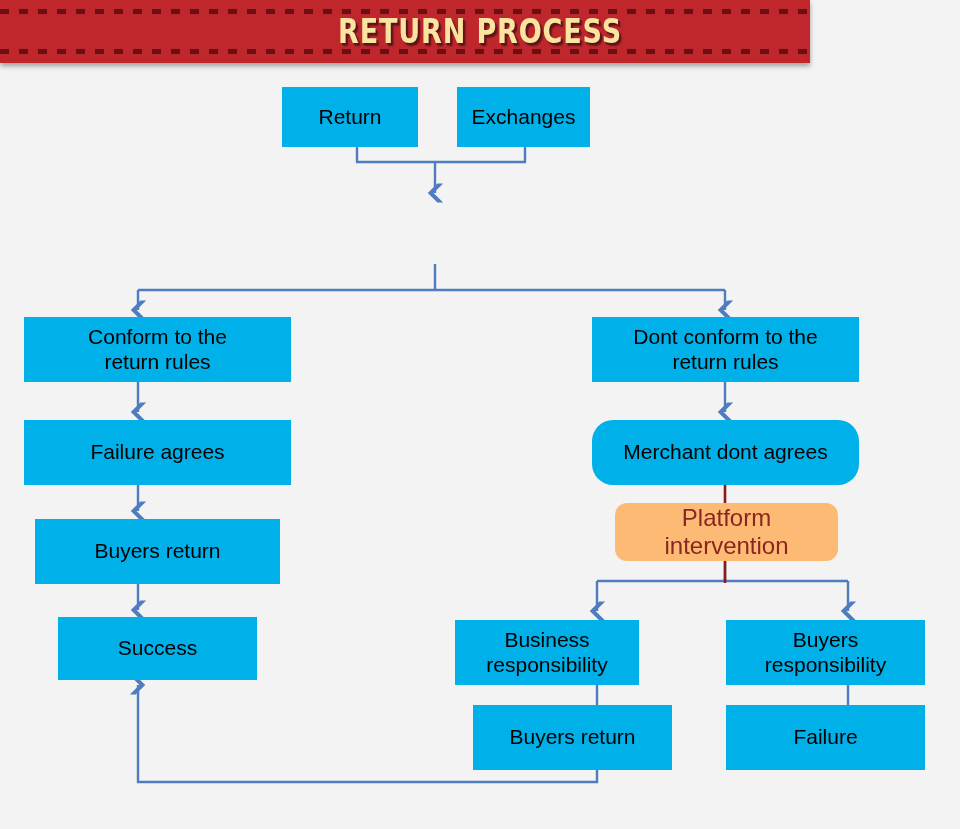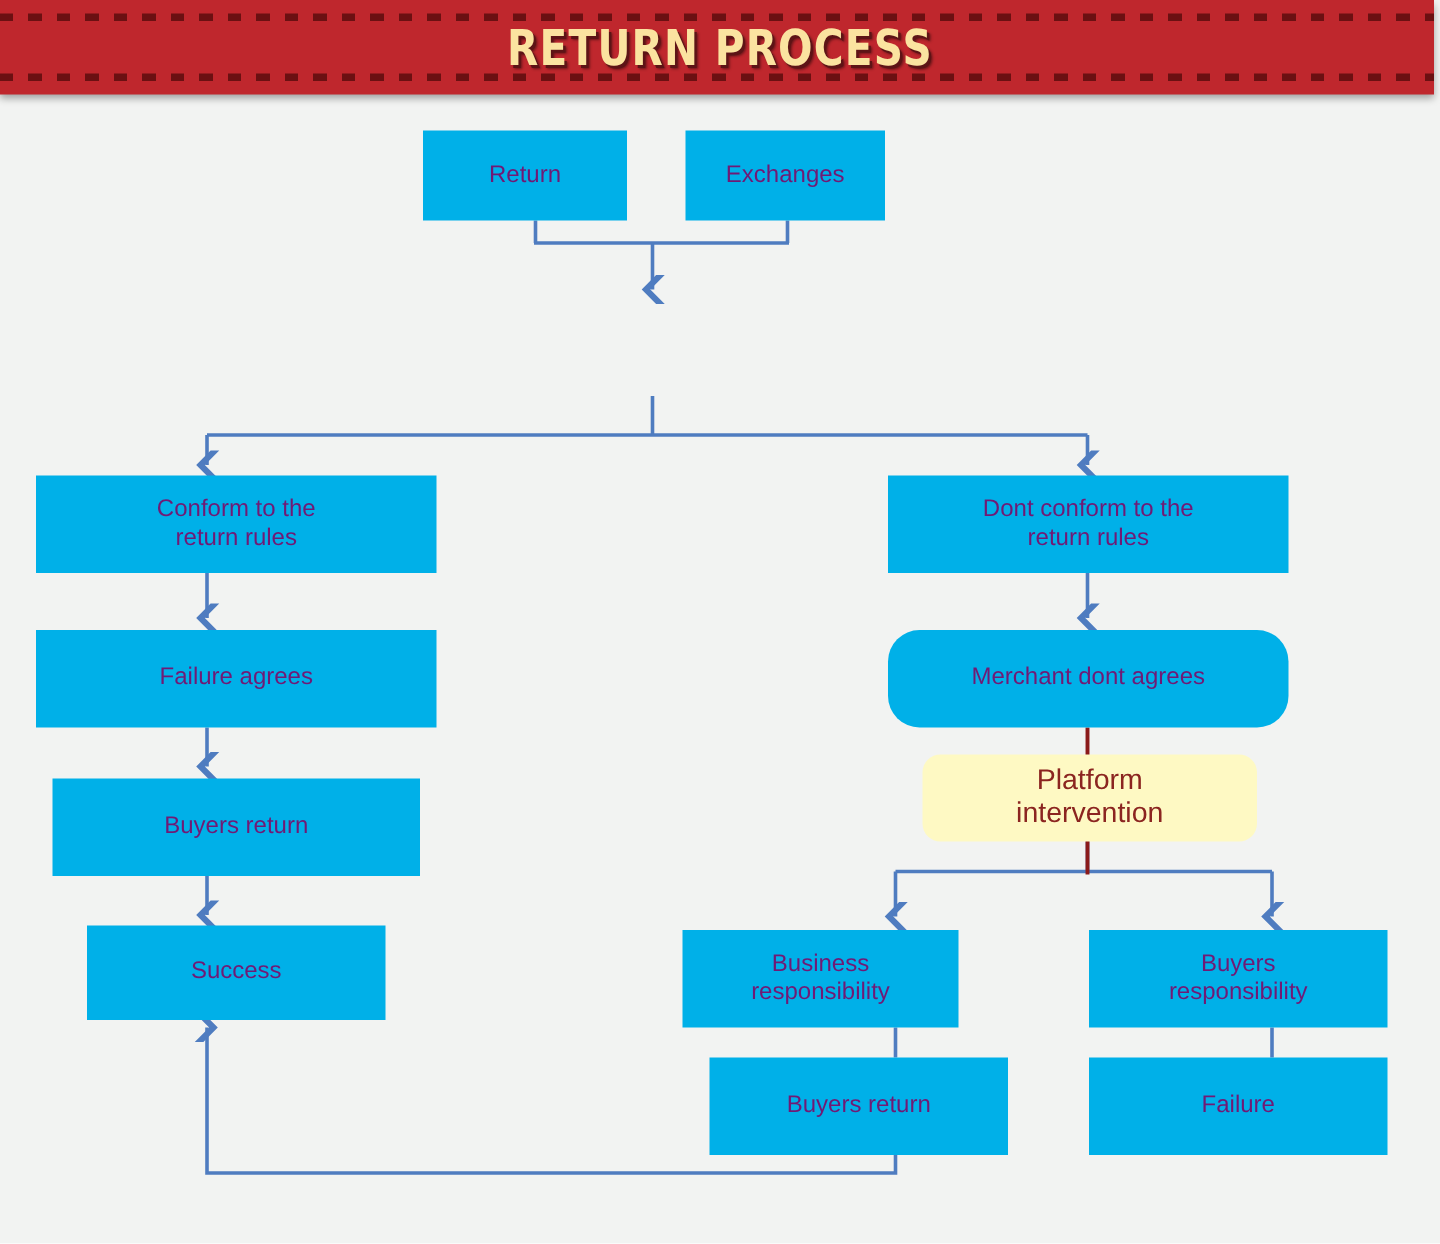--- a/index.html
+++ b/index.html
@@ -13,21 +13,21 @@
     height: 829px;
     overflow: hidden;
     background: #f2f3f2;
     font-family: "Liberation Sans", sans-serif;
   }
 
   
   #banner {
     position: absolute;
     left: 0; top: 0;
-    width: 956px;
+    width: 810px;
     height: 63px;
     background: #bf272d;
     box-shadow: 0 3px 5px rgba(0,0,0,0.35);
     overflow: hidden;
   }
   #banner::before,
   #banner::after {
     content: "";
     position: absolute;
     left: 0;
@@ -72,32 +72,32 @@
     height: 766px;
   }
 
   .node {
     position: absolute;
     box-sizing: border-box;
     display: flex;
     align-items: center;
     justify-content: center;
     text-align: center;
-    color: #701a75;
+    color: #000000;
     background: #00b0e8;
-    font-size: 16px;
+    font-size: 21px;
     line-height: 1.15;
     padding: 2px 6px;
     white-space: pre-line;
   }
   .node.yellow {
-    background: #fef9c3;
+    background: #fdba74;
     color: #8b2520;
     border-radius: 12px;
-    font-size: 19px;
+    font-size: 24px;
     z-index: 4;
   }
 </style>
 </head>
 <body>
 
 <div id="page">
 
   <div id="banner">
     <div id="banner-title">RETURN PROCESS</div>

